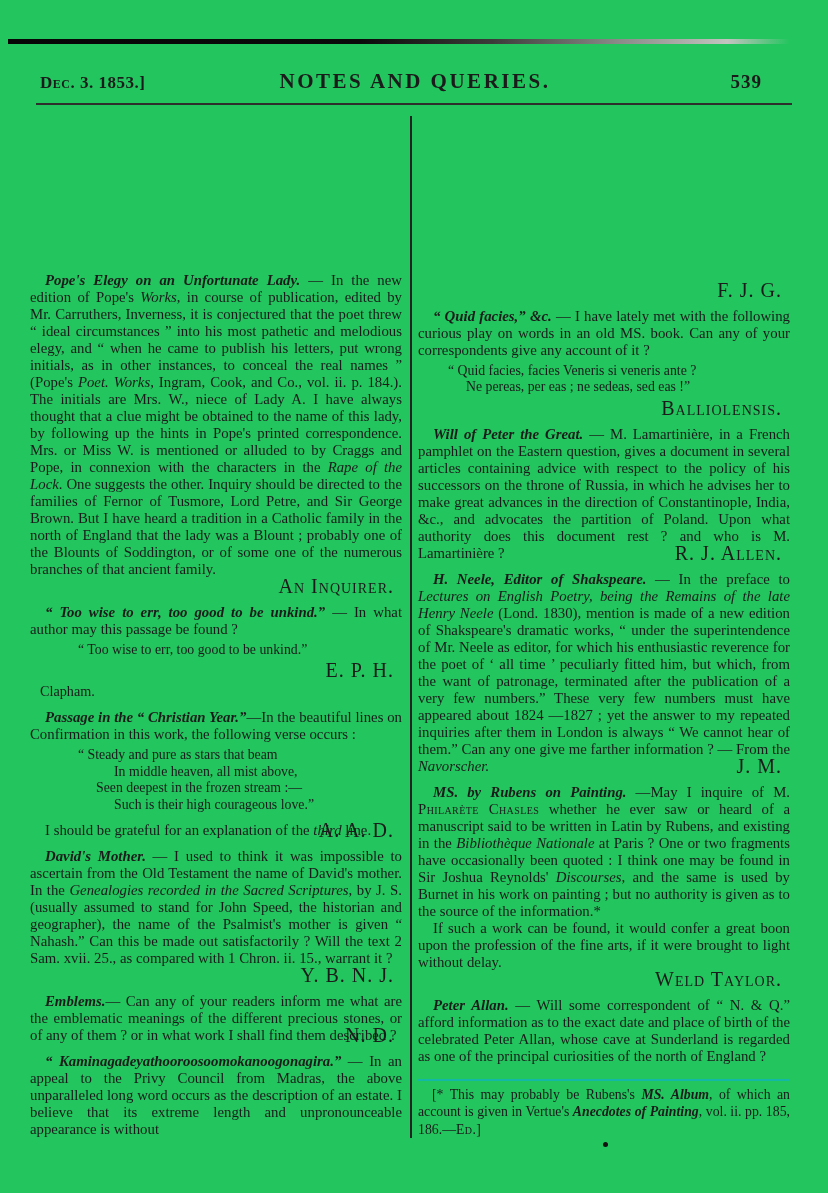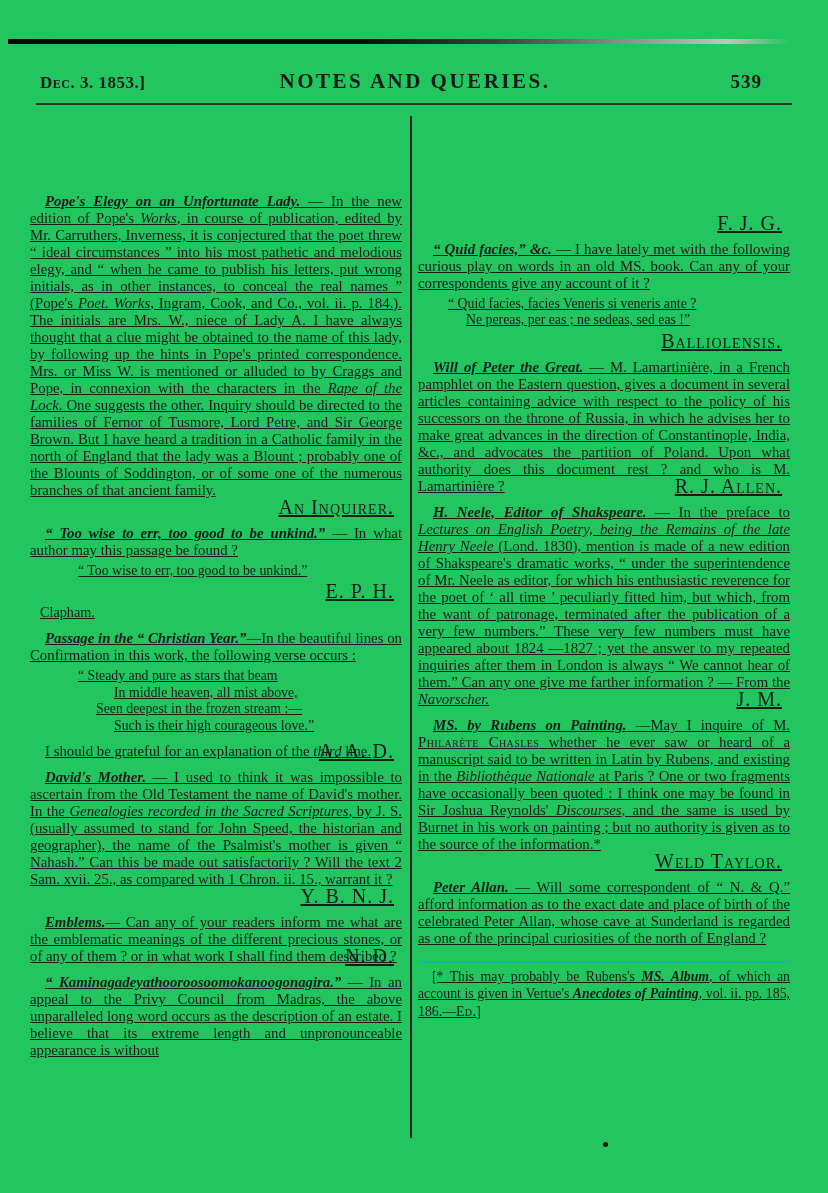--- a/index.html
+++ b/index.html
@@ -9,21 +9,21 @@
         -webkit-font-smoothing:antialiased;}
   .topbar{position:absolute;left:8px;top:39px;width:782px;height:5px;
         background:linear-gradient(90deg,#060606 0%,#0a0a0a 45%,#3c3c3a 62%,#8a8a88 78%,#c3c3c0 92%,rgba(200,200,198,0) 100%);}
   .header{position:absolute;top:69px;left:38px;right:36px;height:30px;}
   .header-date{position:absolute;left:2px;top:4px;font-variant:small-caps;font-weight:bold;
         font-size:17px;letter-spacing:0.5px;}
   .header-title{position:absolute;left:0;right:0;top:0;text-align:center;font-weight:bold;
         font-size:21px;letter-spacing:2.5px;}
   .header-num{position:absolute;right:30px;top:2px;font-weight:bold;font-size:19px;letter-spacing:1px;}
   .header-rule{position:absolute;top:103px;left:36px;width:756px;height:2px;background:#2e2e2c;}
-  .columns{position:absolute;top:114px;left:30px;display:flex;align-items:center;text-decoration:underline;}
+  .columns{position:absolute;top:114px;left:30px;display:flex;align-items:flex-end;}
   .col{width:372px;}
   .col-rule{width:2px;height:1022px;background:#232321;margin:2px 6px 0 8px;}
   .para{margin:0;text-align:justify;font-size:14.8px;line-height:17px;}
   .para.ind{text-indent:15px;}
   .para.top{margin-top:9px;}
   .s-r{}
   .s-i{font-style:italic;}
   .s-bi{font-style:italic;font-weight:bold;}
   .s-sc{font-variant:small-caps;letter-spacing:0.4px;}
   .verse{margin:4px 0;font-size:13.8px;line-height:16.5px;}
@@ -83,19 +83,20 @@
         <div class="verse">
           <div class="vline ind0">“ Quid facies, facies Veneris si veneris ante ?</div>
           <div class="vline ind1">Ne pereas, per eas ;  ne sedeas, sed eas !”</div>
         </div>
         <div class="sig"><span>Balliolensis.</span></div>
         <p class="para ind top"><span class="s-bi">Will of Peter the Great.</span><span class="s-r"> — M. Lamartinière, in a French pamphlet on the Eastern question, gives a document in several articles containing advice with respect to the policy of his successors on the throne of Russia, in which he advises her to make great advances in the direction of Constantinople, India, &amp;c., and advocates the partition of Poland.  Upon what authority does this document rest ? and who is M. Lamartinière ?</span></p>
         <div class="sig inline"><span>R. J. Allen.</span></div>
         <p class="para ind top"><span class="s-bi">H. Neele, Editor of Shakspeare.</span><span class="s-r"> — In the preface to </span><span class="s-i">Lectures on English Poetry, being the Remains of the late Henry Neele</span><span class="s-r"> (Lond. 1830), mention is made of a new edition of Shakspeare's dramatic works, “ under the superintendence of Mr. Neele as editor, for which his enthusiastic reverence for the poet of ‘ all time ’ peculiarly fitted him, but which, from the want of patronage, terminated after the publication of a very few numbers.”  These very few numbers must have appeared about 1824 —1827 ; yet the answer to my repeated inquiries after them in London is always “ We cannot hear of them.”  Can any one give me farther information ? — From the </span><span class="s-i">Navorscher.</span></p>
         <div class="sig inline"><span>J. M.</span></div>
         <p class="para ind top"><span class="s-bi">MS. by Rubens on Painting.</span><span class="s-r"> —May I inquire of M. </span><span class="s-sc">Philarète Chasles</span><span class="s-r"> whether he ever saw or heard of a manuscript said to be written in Latin by Rubens, and existing in the </span><span class="s-i">Bibliothèque Nationale</span><span class="s-r"> at Paris ?  One or two fragments have occasionally been quoted :  I think one may be found in Sir Joshua Reynolds' </span><span class="s-i">Discourses</span><span class="s-r">, and the same is used by Burnet in his work on painting ; but no authority is given as to the source of the information.*</span></p>
+        <p class="para ind"><span class="s-r">If such a work can be found, it would confer a great boon upon the profession of the fine arts, if it were brought to light without delay.</span></p>
         <div class="sig"><span>Weld Taylor.</span></div>
         <p class="para ind top"><span class="s-bi">Peter Allan.</span><span class="s-r"> — Will some correspondent of “ N. &amp; Q.” afford information as to the exact date and place of birth of the celebrated Peter Allan, whose cave at Sunderland is regarded as one of the principal curiosities of the north of England ?</span></p>
         <div class="footnote"><span class="s-r">[* This may probably be Rubens's </span><span class="s-bi">MS. Album</span><span class="s-r">, of which an account is given in Vertue's </span><span class="s-bi">Anecdotes of Painting</span><span class="s-r">, vol. ii. pp. 185, 186.—</span><span class="s-sc">Ed.</span><span class="s-r">]</span></div>
       </div>
   </div>
   <div class="ornament"></div>
 </div>
 
 </body></html>

